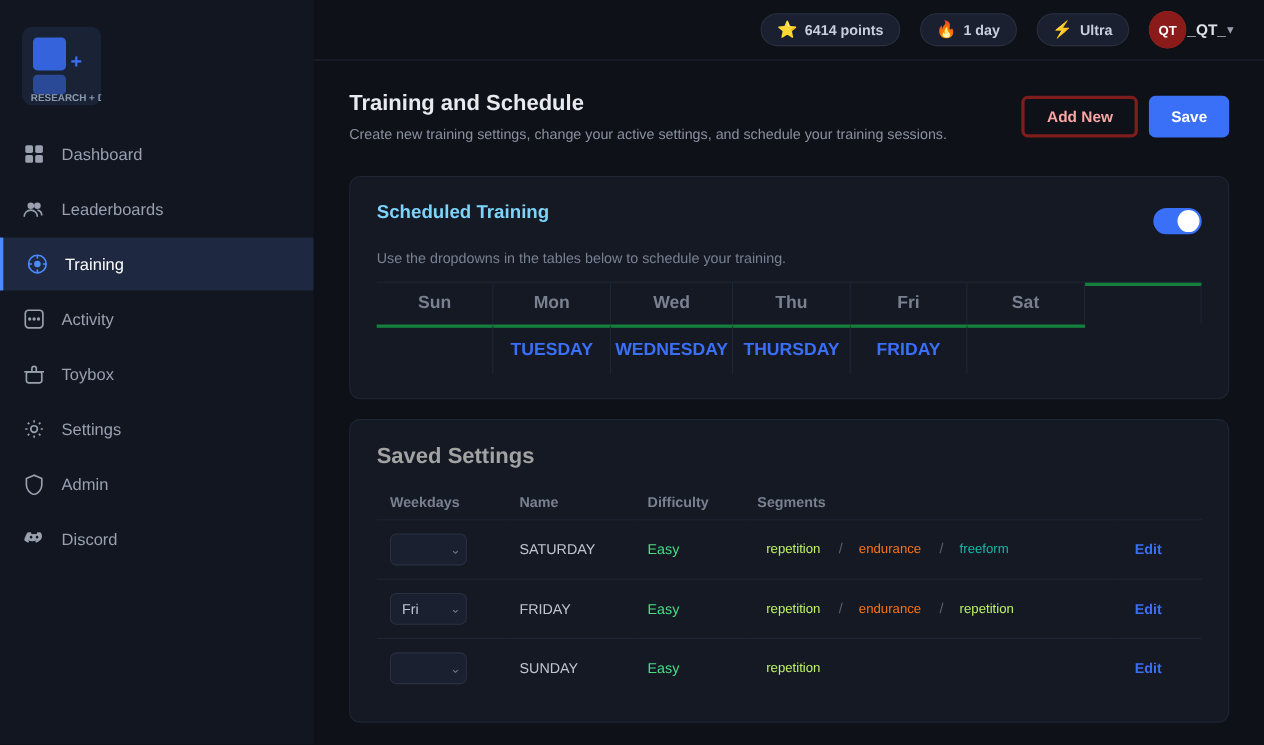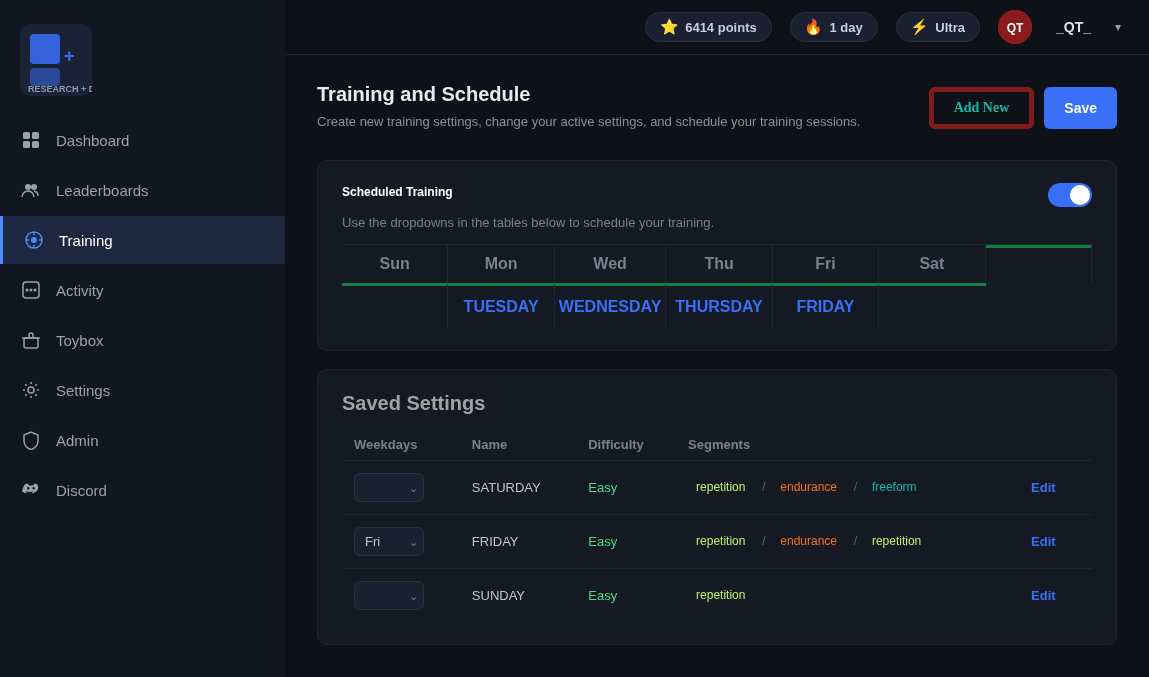--- a/index.html
+++ b/index.html
@@ -113,21 +113,21 @@
       border: 1px solid #2a3040;
       border-radius: 20px;
       padding: 5px 14px;
       font-size: 13px;
       color: #c9cde0;
       font-weight: 600;
     }
     .user-section {
       display: flex;
       align-items: center;
-      gap: 24px;
+      gap: 1px;
       cursor: pointer;
     }
     .user-avatar {
       width: 34px;
       height: 34px;
       border-radius: 50%;
       background: #c0392b;
       display: flex;
       align-items: center;
       justify-content: center;
@@ -164,23 +164,22 @@
       padding: 8px 20px;
       border-radius: 6px;
       font-size: 14px;
       font-weight: 600;
       cursor: pointer;
       border: none;
       transition: opacity 0.15s;
     }
     .btn-outline {
       background: transparent;
-      border: 5px solid #7f1d1d;
-      color: #14b8a6;
-      font-family: Liberation Serif, serif;
+      border: 3px solid #7f1d1d;
+      color: #fca5a5;
     }
     .btn-primary {
       background: #3a6ff8;
       color: #fff;
     }
 
     
     .card {
       background: #141924;
       border: 1px solid #1e2535;
@@ -188,24 +187,24 @@
       padding: 22px 24px;
       margin-bottom: 18px;
     }
     .card-header-row {
       display: flex;
       align-items: center;
       justify-content: space-between;
       margin-bottom: 8px;
     }
     .section-title {
-      font-size: 12px;
+      font-size: 17px;
       font-weight: 700;
-      color: #ffffff;
-      margin-bottom: 5px;
+      color: #7dd3fc;
+      margin-bottom: 16px;
     }
     .section-sub {
       font-size: 13px;
       color: #7a8090;
       margin-bottom: 14px;
     }
 
     
     .toggle-switch {
       width: 44px;

